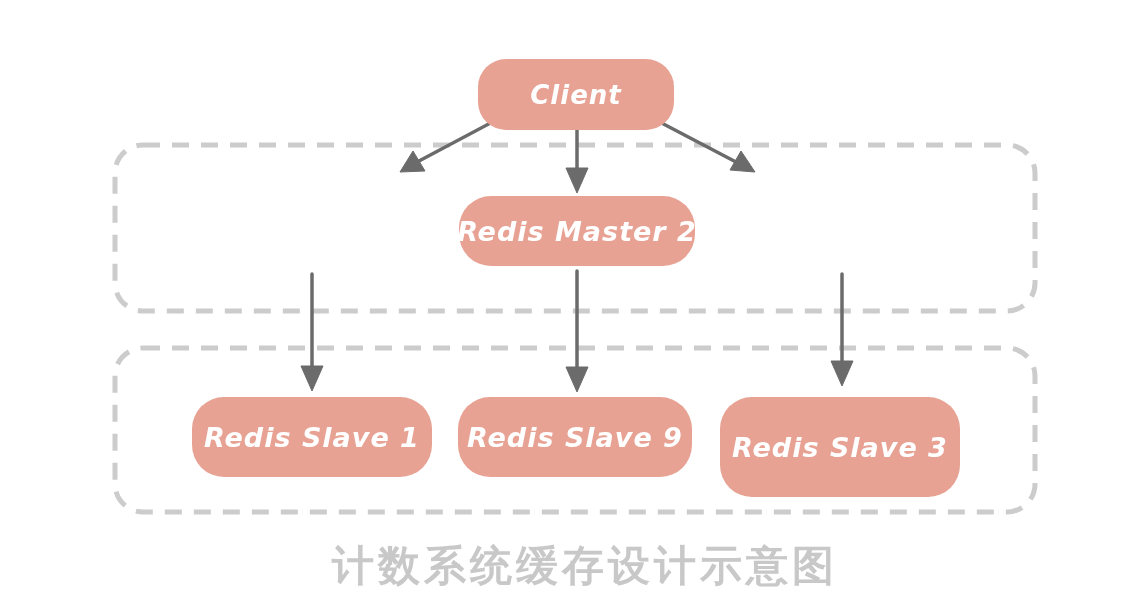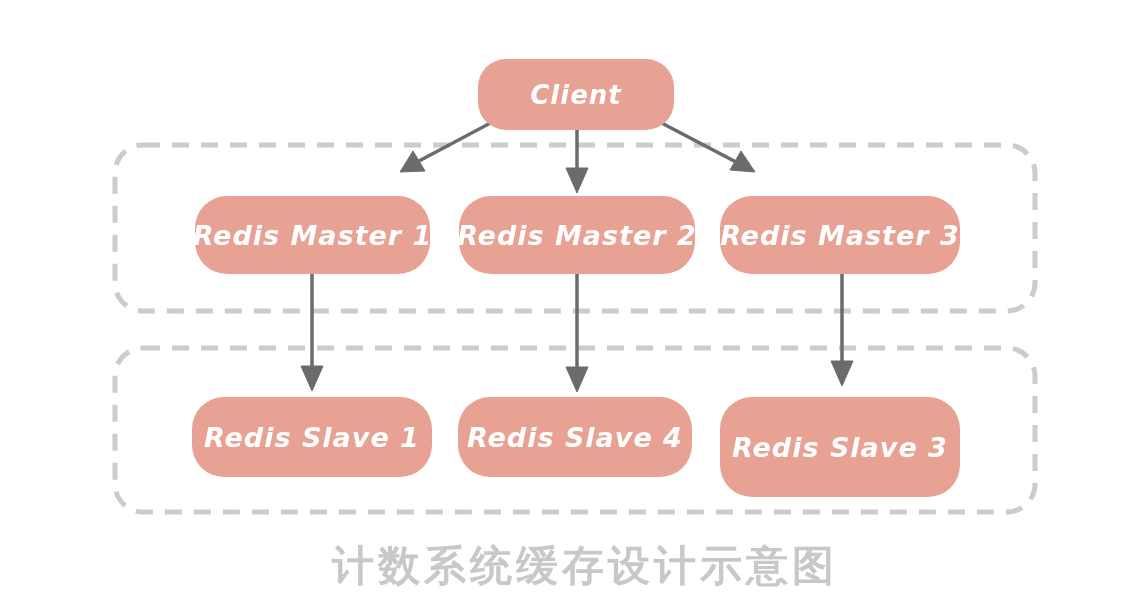--- a/index.html
+++ b/index.html
@@ -53,21 +53,21 @@
     white-space: nowrap;
   }
   .node-client {
     left: 478px; top: 21px;
     width: 196px; height: 71px;
     border-radius: 28px;
     font-size: 26px;
     margin-top: 38px;
   }
   .node-master-1 { left: 195px; top: 196px; width: 235px; height: 78px; }
-  .node-master-2 { left: 459px; top: 196px; width: 236px; height: 78px; }
+  .node-master-2 { left: 459px; top: 196px; width: 236px; height: 70px; }
   .node-master-3 { left: 720px; top: 196px; width: 240px; height: 78px; }
   .node-slave-1  { left: 192px; top: 397px; width: 240px; height: 80px; align-items: center; }
   .node-slave-2  { left: 458px; top: 397px; width: 234px; height: 80px; }
   .node-slave-3  { left: 720px; top: 397px; width: 240px; height: 100px; }
   .caption {
     position: absolute;
     left: 50%;
     top: 538px;
     transform: translateX(-50%);
     margin-left: 14px;
@@ -104,34 +104,28 @@
     <polygon class="edge-head" points="577,392 566,367 588,367"></polygon>
 
     <line class="edge-line" x1="842" y1="274" x2="842" y2="363"></line>
     <polygon class="edge-head" points="842,386 831,361 853,361"></polygon>
   </svg>
 
   <div class="node node-client">
     <span>Client</span>
   </div>
 
-  <div class="node node-master-1">
-    <span>Redis Master 1</span>
-  </div>
   <div class="node node-master-2">
     <span>Redis Master 2</span>
-  </div>
-  <div class="node node-master-3">
-    <span>Redis Master 3</span>
   </div>
 
   <div class="node node-slave-1">
     <span>Redis Slave 1</span>
   </div>
   <div class="node node-slave-2">
-    <span>Redis Slave 4</span>
+    <span>Redis Slave 9</span>
   </div>
   <div class="node node-slave-3">
     <span>Redis Slave 3</span>
   </div>
 
   <div class="caption">计数系统缓存设计示意图</div>
 </div>
 
 </body></html>

